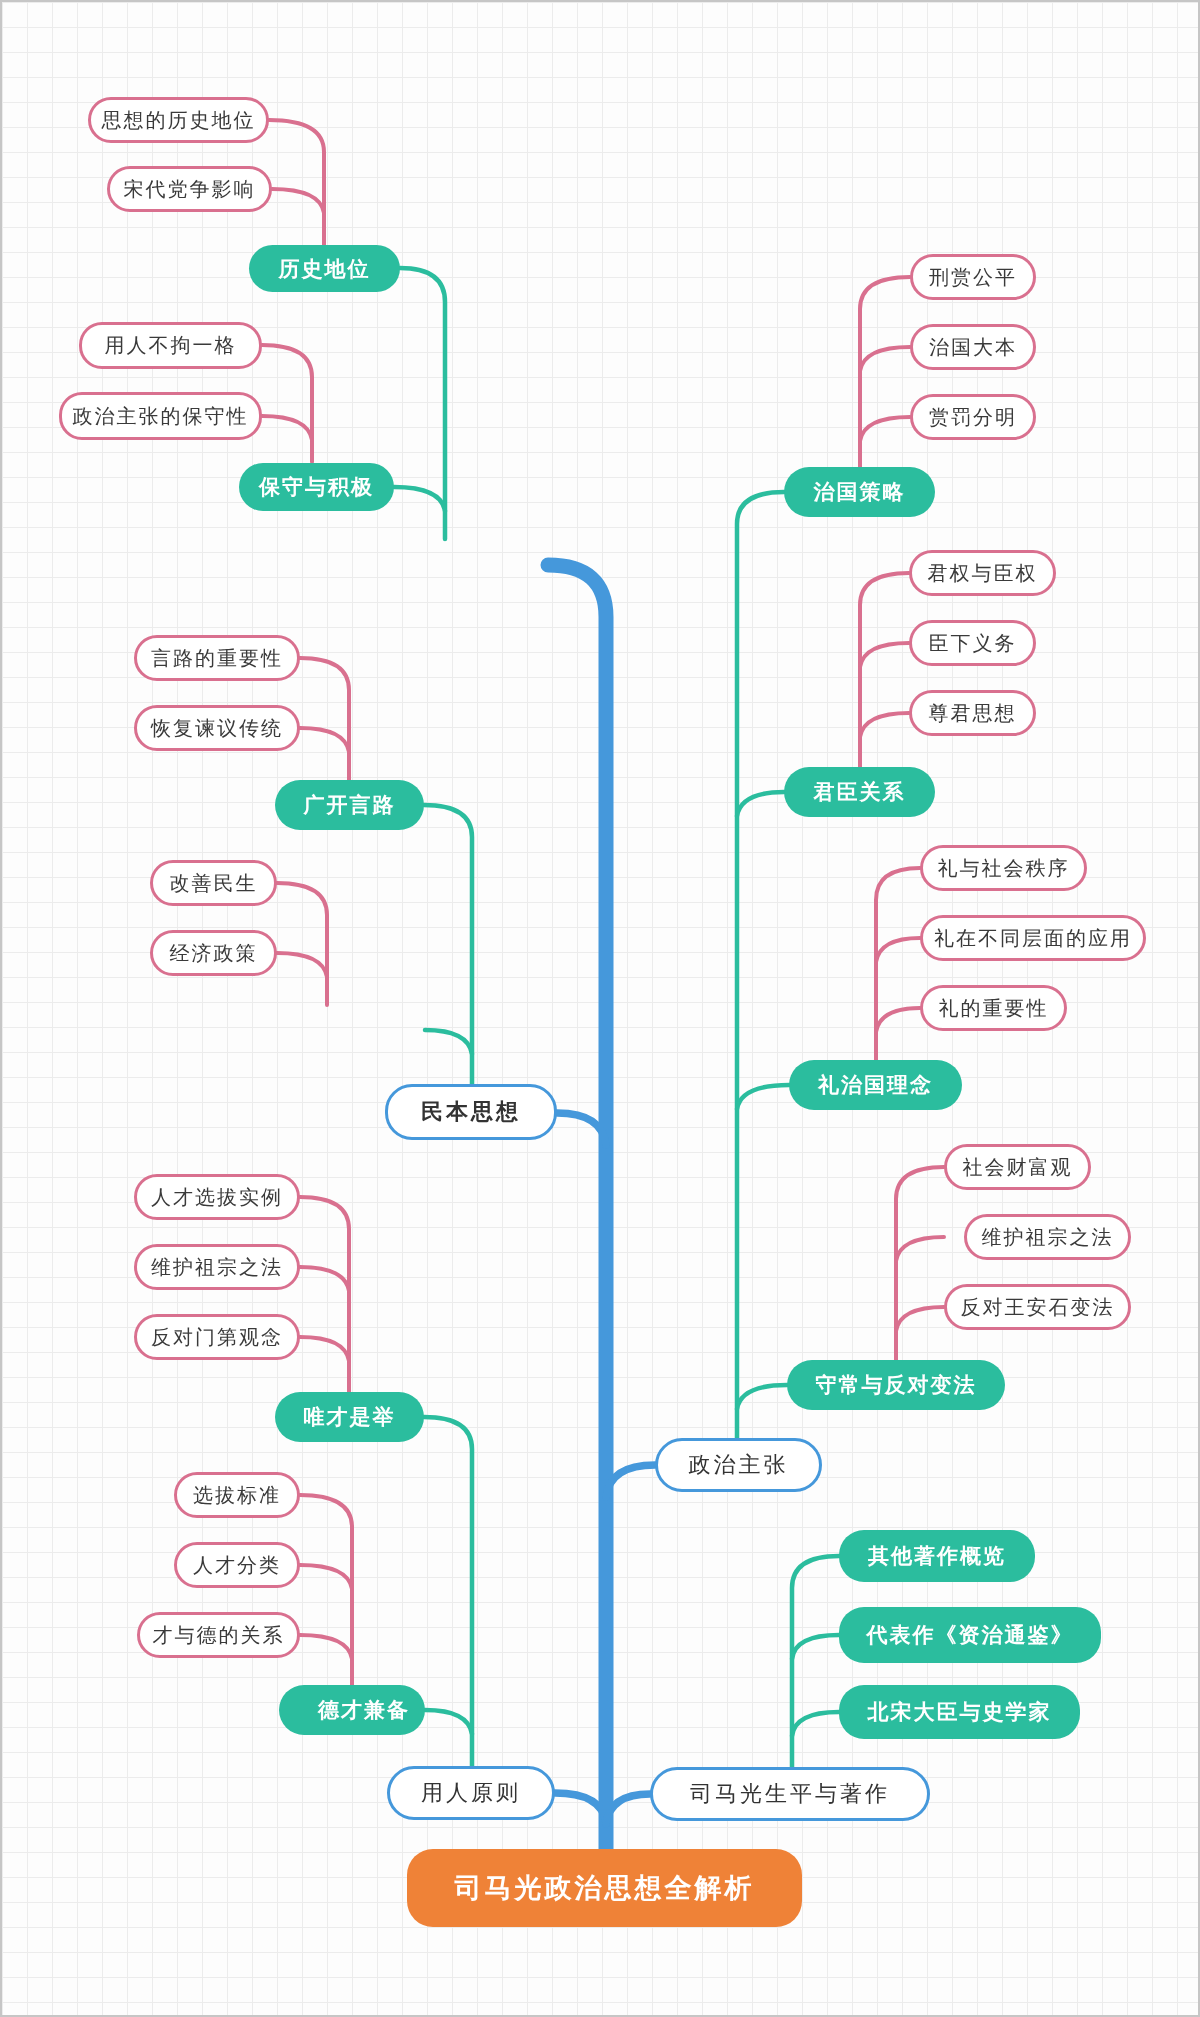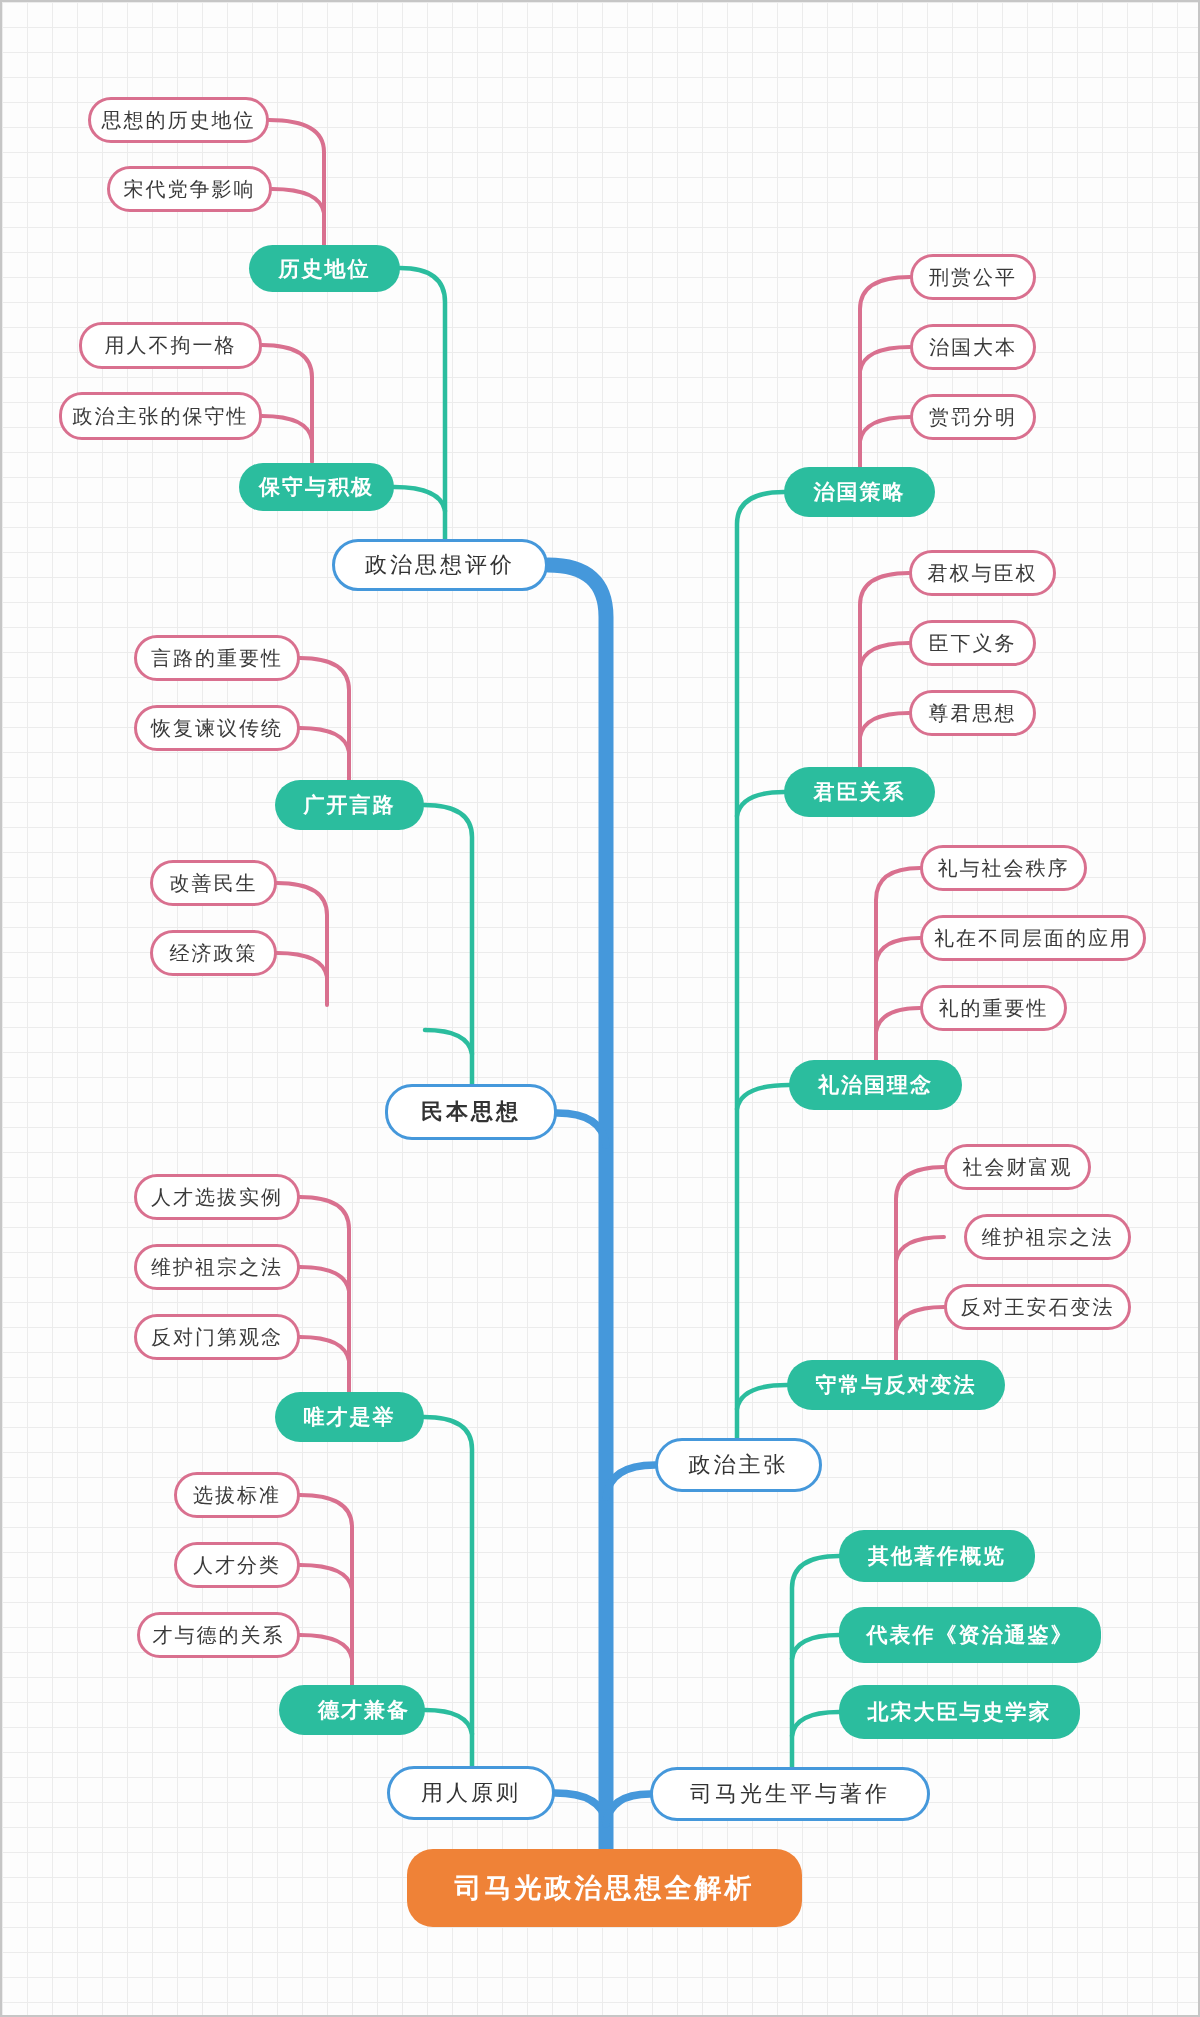--- a/index.html
+++ b/index.html
@@ -96,21 +96,20 @@
       <path d="M 942 1305 Q 898 1305 894 1329"></path>
     </g>
   </svg>
 
   <div class="node leaf" style="left:86px;top:95px;width:181px;height:46px;">思想的历史地位</div>
   <div class="node leaf" style="left:105px;top:164px;width:165px;height:46px;">宋代党争影响</div>
   <div class="node sub" style="left:247px;top:243px;width:151px;height:47px;">历史地位</div>
   <div class="node leaf" style="left:77px;top:320px;width:183px;height:47px;">用人不拘一格</div>
   <div class="node leaf" style="left:57px;top:390px;width:203px;height:48px;">政治主张的保守性</div>
   <div class="node sub" style="left:237px;top:461px;width:155px;height:48px;">保守与积极</div>
-  <div class="node main" style="left:330px;top:537px;width:216px;height:52px;">政治思想评价</div>
 
   <div class="node leaf" style="left:132px;top:633px;width:166px;height:46px;">言路的重要性</div>
   <div class="node leaf" style="left:132px;top:703px;width:166px;height:46px;">恢复谏议传统</div>
   <div class="node sub" style="left:273px;top:778px;width:149px;height:50px;">广开言路</div>
   <div class="node leaf" style="left:148px;top:858px;width:127px;height:46px;">改善民生</div>
   <div class="node leaf" style="left:148px;top:928px;width:127px;height:46px;">经济政策</div>
   <div class="node main" style="left:383px;top:1082px;width:172px;height:56px;font-weight:bold;">民本思想</div>
 
   <div class="node leaf" style="left:132px;top:1172px;width:166px;height:46px;">人才选拔实例</div>
   <div class="node leaf" style="left:132px;top:1242px;width:166px;height:46px;">维护祖宗之法</div>

